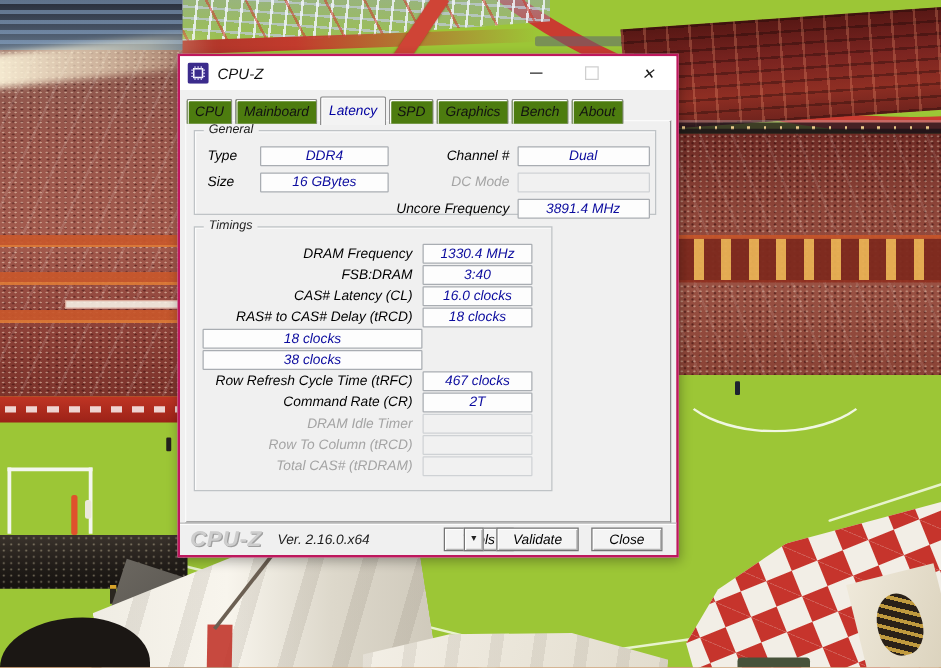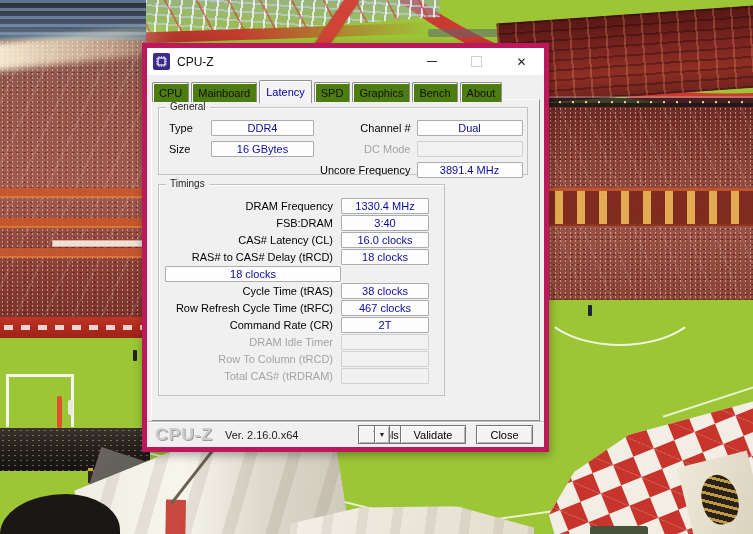--- a/index.html
+++ b/index.html
@@ -121,22 +121,22 @@
     background-position:0 0,22px 22px;background-size:44px 44px;
     clip-path:polygon(4% 32%,20% 10%,46% 0,100% 12%,100% 100%,0 100%);}
   .eagle-flag{left:686px;top:458px;width:72px;height:84px;transform:rotate(-14deg);
     background:linear-gradient(120deg,#efe9da,#d9d0ba);}
   .eagle-emblem{left:16px;top:16px;width:36px;height:50px;border-radius:50% 50% 45% 45%;
     background:repeating-linear-gradient(28deg,#c09a3e 0 3px,#2a2118 3px 8px);}
   .corner-dark{left:590px;top:526px;width:58px;height:8px;background:#47523a;border-radius:3px 3px 0 0;}
 
   
   .window{position:absolute;left:142px;top:43px;width:397px;height:399px;z-index:10;
-    background:#f0f0f0;border:5px solid #be185d;box-shadow:1px 3px 9px rgba(0,0,0,.32);
-    font-size:11px;color:#000;}
+    background:#f0f0f0;border:2px solid #be185d;box-shadow:1px 3px 9px rgba(0,0,0,.32);
+    font-size:11px;color:#000;font-style:italic;}
   .titlebar{position:absolute;left:0;top:0;right:0;height:27px;background:#fff;
     display:flex;align-items:center;padding-left:6px;box-sizing:border-box;}
   .app-icon{width:17px;height:17px;margin-right:7px;flex:none;}
   .title-text{font-size:12px;color:#101010;}
   .caption-buttons{margin-left:auto;display:flex;height:100%;}
   .cap-btn{width:45px;height:100%;display:flex;align-items:center;justify-content:center;}
   .min-bar{width:10px;height:1px;background:#2a2a2a;}
   .max-box{width:9px;height:9px;border:1px solid #cfcfcf;}
   .close-glyph{font-size:12px;color:#1a1a1a;line-height:1;}
 
@@ -316,21 +316,20 @@
             <div class="field">16.0 clocks</div>
           </div>
           <div class="tim-row">
             <span class="lbl right">RAS# to CAS# Delay (tRCD)</span>
             <div class="field">18 clocks</div>
           </div>
           <div class="tim-row">
             <div class="field">18 clocks</div>
           </div>
           <div class="tim-row">
-            <span class="lbl right">Cycle Time (tRAS)</span>
             <div class="field">38 clocks</div>
           </div>
           <div class="tim-row">
             <span class="lbl right">Row Refresh Cycle Time (tRFC)</span>
             <div class="field">467 clocks</div>
           </div>
           <div class="tim-row">
             <span class="lbl right">Command Rate (CR)</span>
             <div class="field">2T</div>
           </div>

